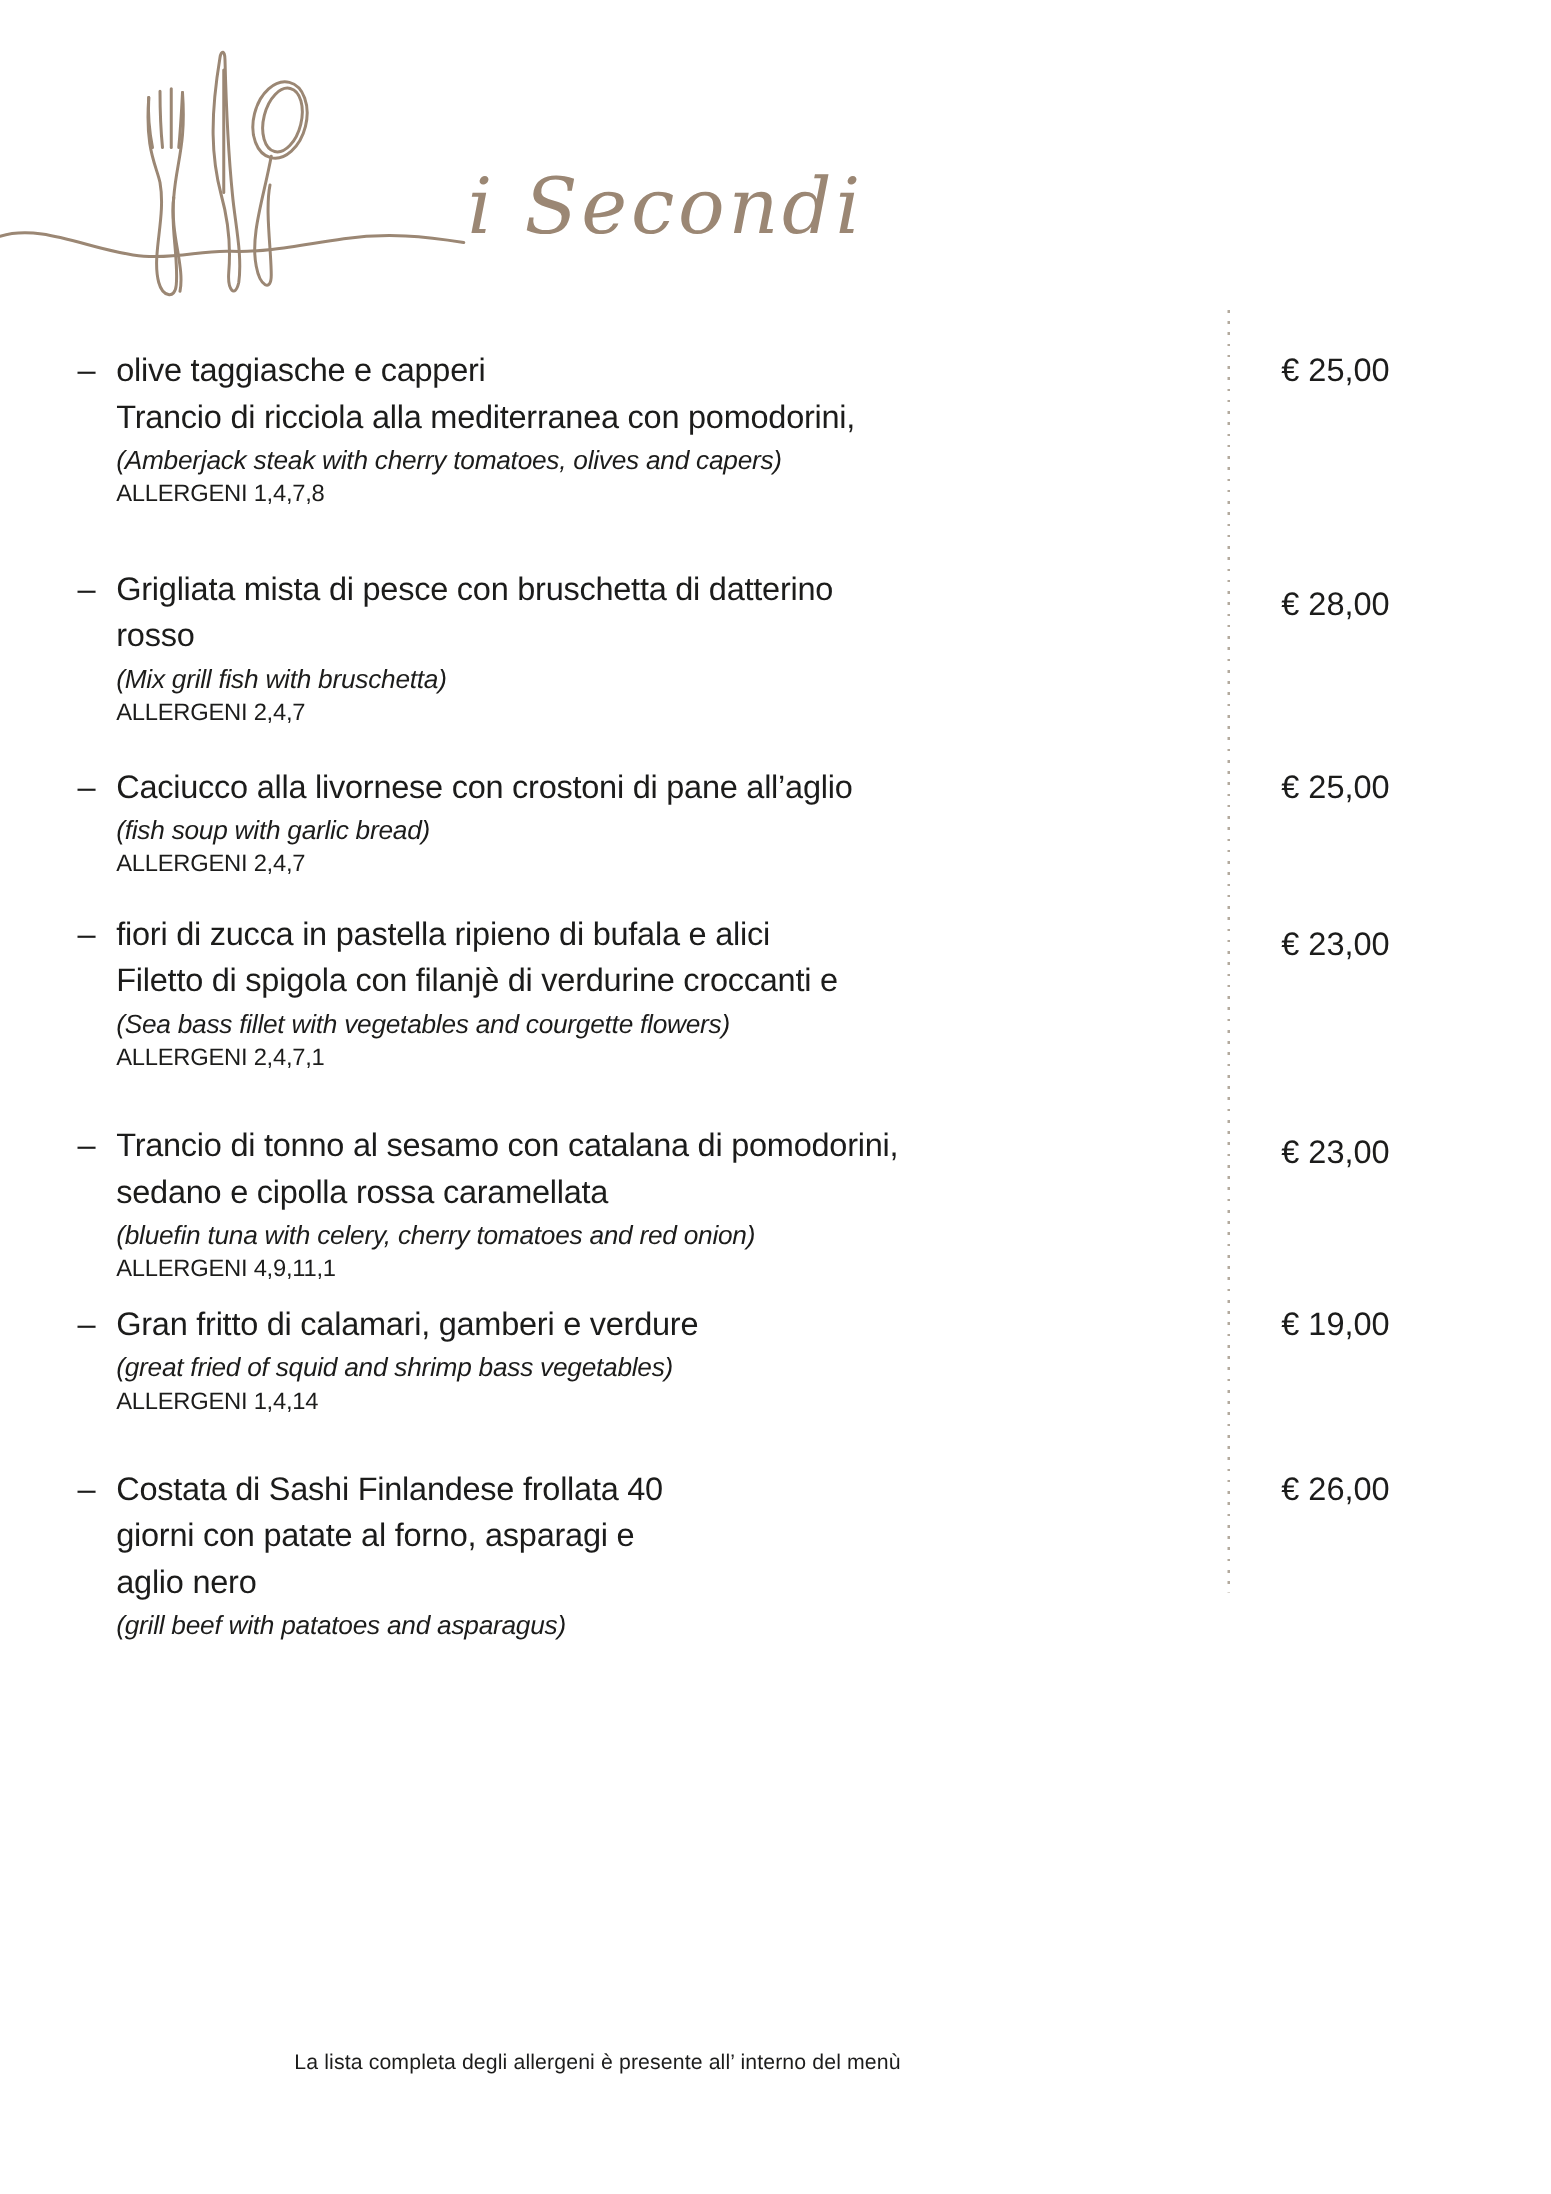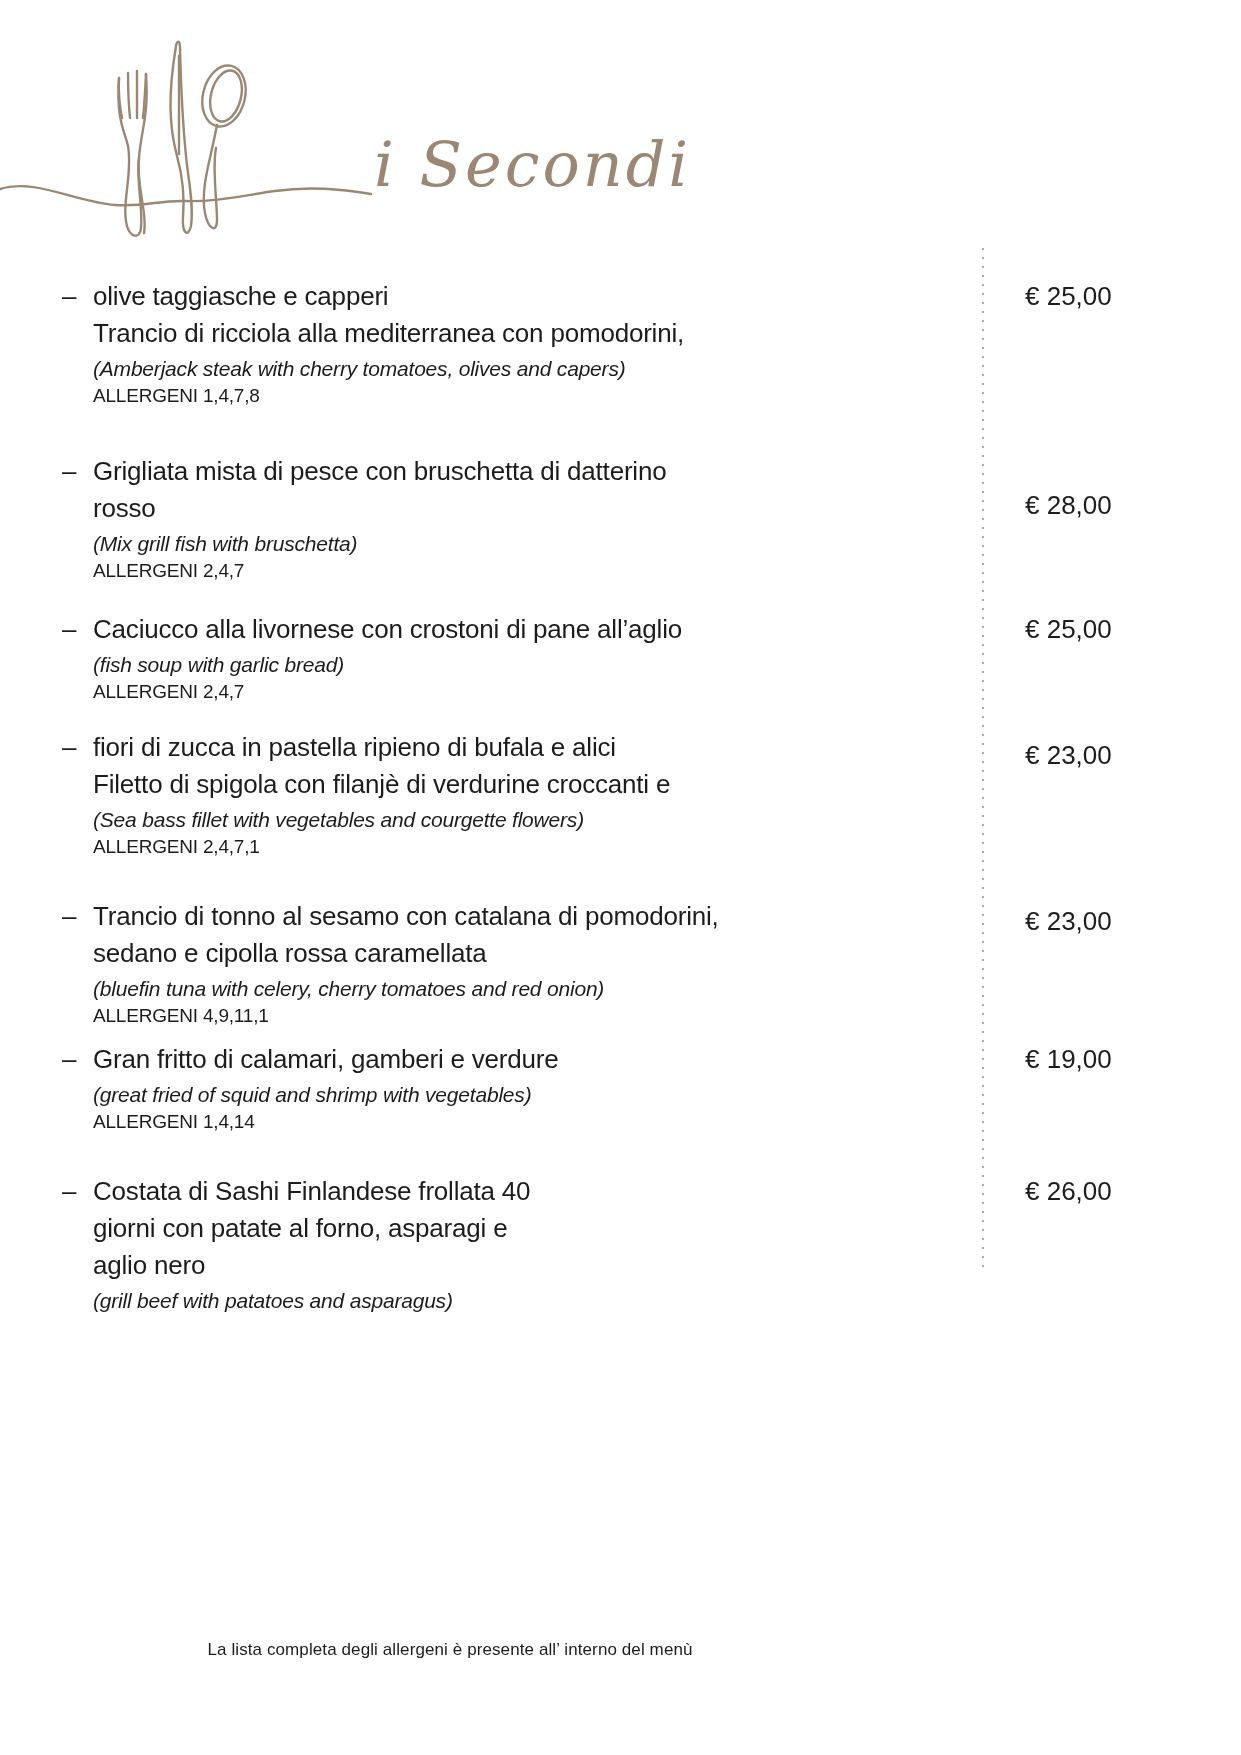--- a/index.html
+++ b/index.html
@@ -61,32 +61,33 @@
     font-size: 26px; line-height: 37px;
     white-space: nowrap;
   }
   
   .menu-item:nth-child(1) { margin-bottom: 44px; }
   .menu-item:nth-child(2) { margin-bottom: 27px; }
   .menu-item:nth-child(3) { margin-bottom: 24px; }
   .menu-item:nth-child(4) { margin-bottom: 38px; }
   .menu-item:nth-child(5) { margin-bottom: 12px; }
   .menu-item:nth-child(6) { margin-bottom: 38px; }
-  .menu-item:nth-child(2) .price { margin-top: 34px; }
+  .menu-item:nth-child(2) .price { margin-top: 12px; }
   .menu-item:nth-child(4) .price { margin-top: 8px; }
   .menu-item:nth-child(5) .price { margin-top: 5px; }
 
   
   .footer-note {
     position: absolute;
     left: 0; top: 1640px;
     width: 900px;
     text-align: center;
     font-size: 17px;
     letter-spacing: 0.1px;
+    padding-left: 28px;
   }
 </style>
 </head>
 <body>
 
 <div class="header">
   <svg class="cutlery-svg" width="700" height="235" viewBox="0 0 700 235" fill="none" stroke="#9b8774" stroke-width="2.4" stroke-linecap="round" stroke-linejoin="round">
 
     <path d="M119,70 C118,88 120,100 122,110"></path>
     <path d="M128,65 C128,85 129,100 130,110"></path>
@@ -169,21 +170,21 @@
         <div class="item-allergens">ALLERGENI 4,9,11,1</div>
       </div>
       <div class="price">€ 23,00</div>
     </div>
     <div class="menu-item">
       <div class="dash">–</div>
       <div class="content">
         <div class="item-title">
           <div>Gran fritto di calamari, gamberi e verdure</div>
         </div>
-        <div class="item-desc">(great fried of squid and shrimp with vegetables)</div>
+        <div class="item-desc">(great fried of squid and shrimp bass vegetables)</div>
         <div class="item-allergens">ALLERGENI 1,4,14</div>
       </div>
       <div class="price">€ 19,00</div>
     </div>
     <div class="menu-item">
       <div class="dash">–</div>
       <div class="content">
         <div class="item-title">
           <div>Costata di Sashi Finlandese frollata 40</div>
           <div>giorni con patate al forno, asparagi e</div>

